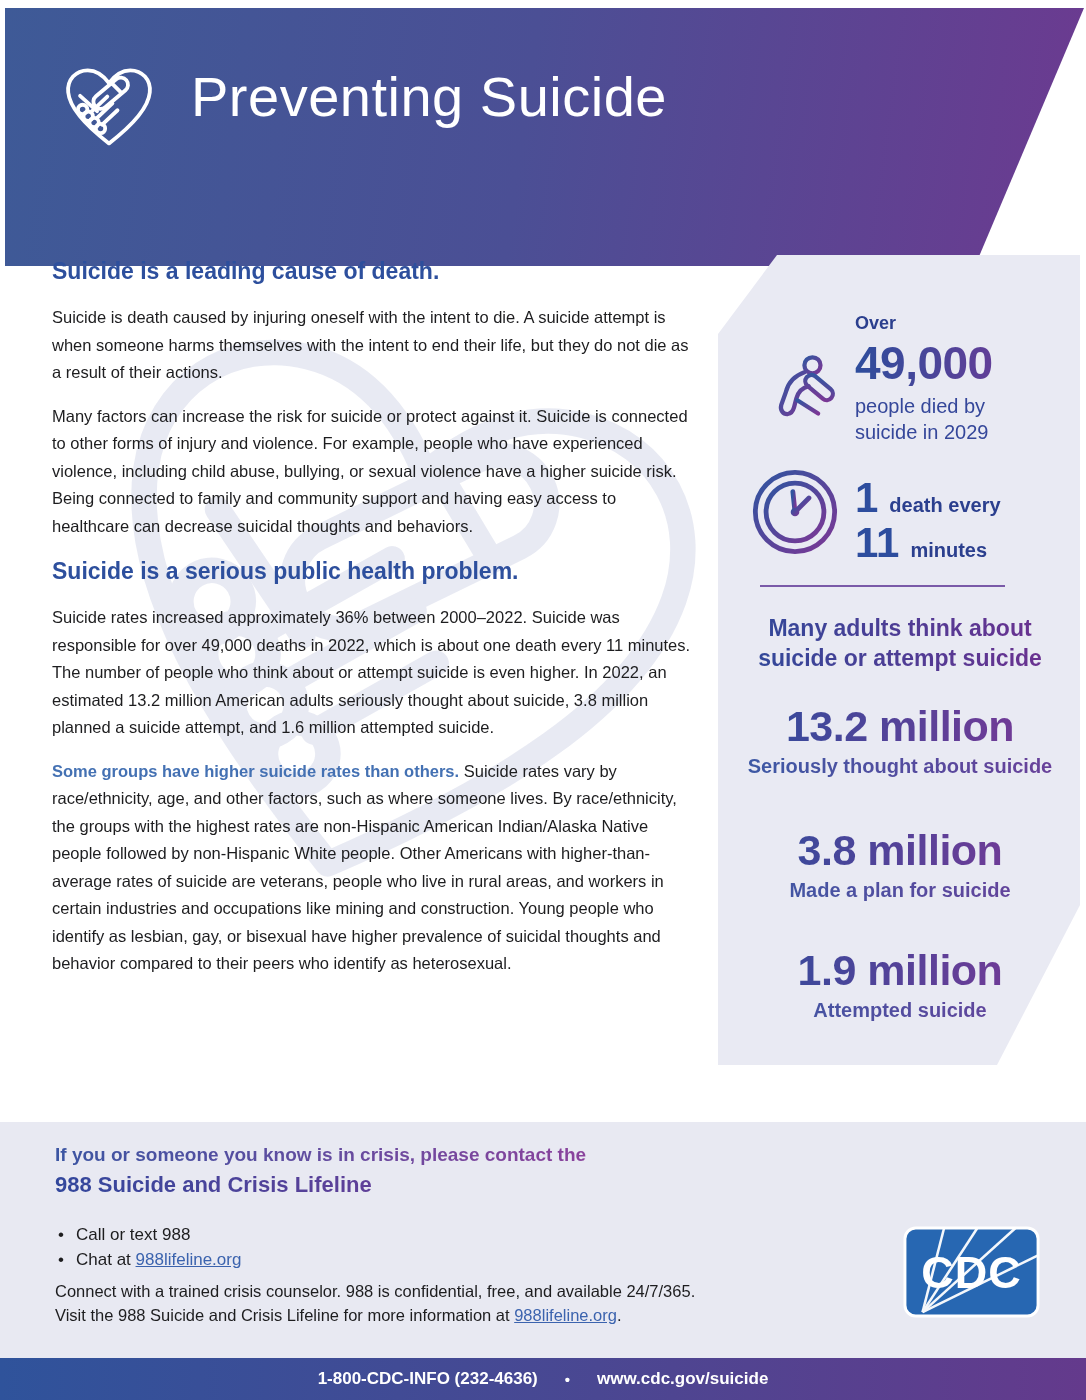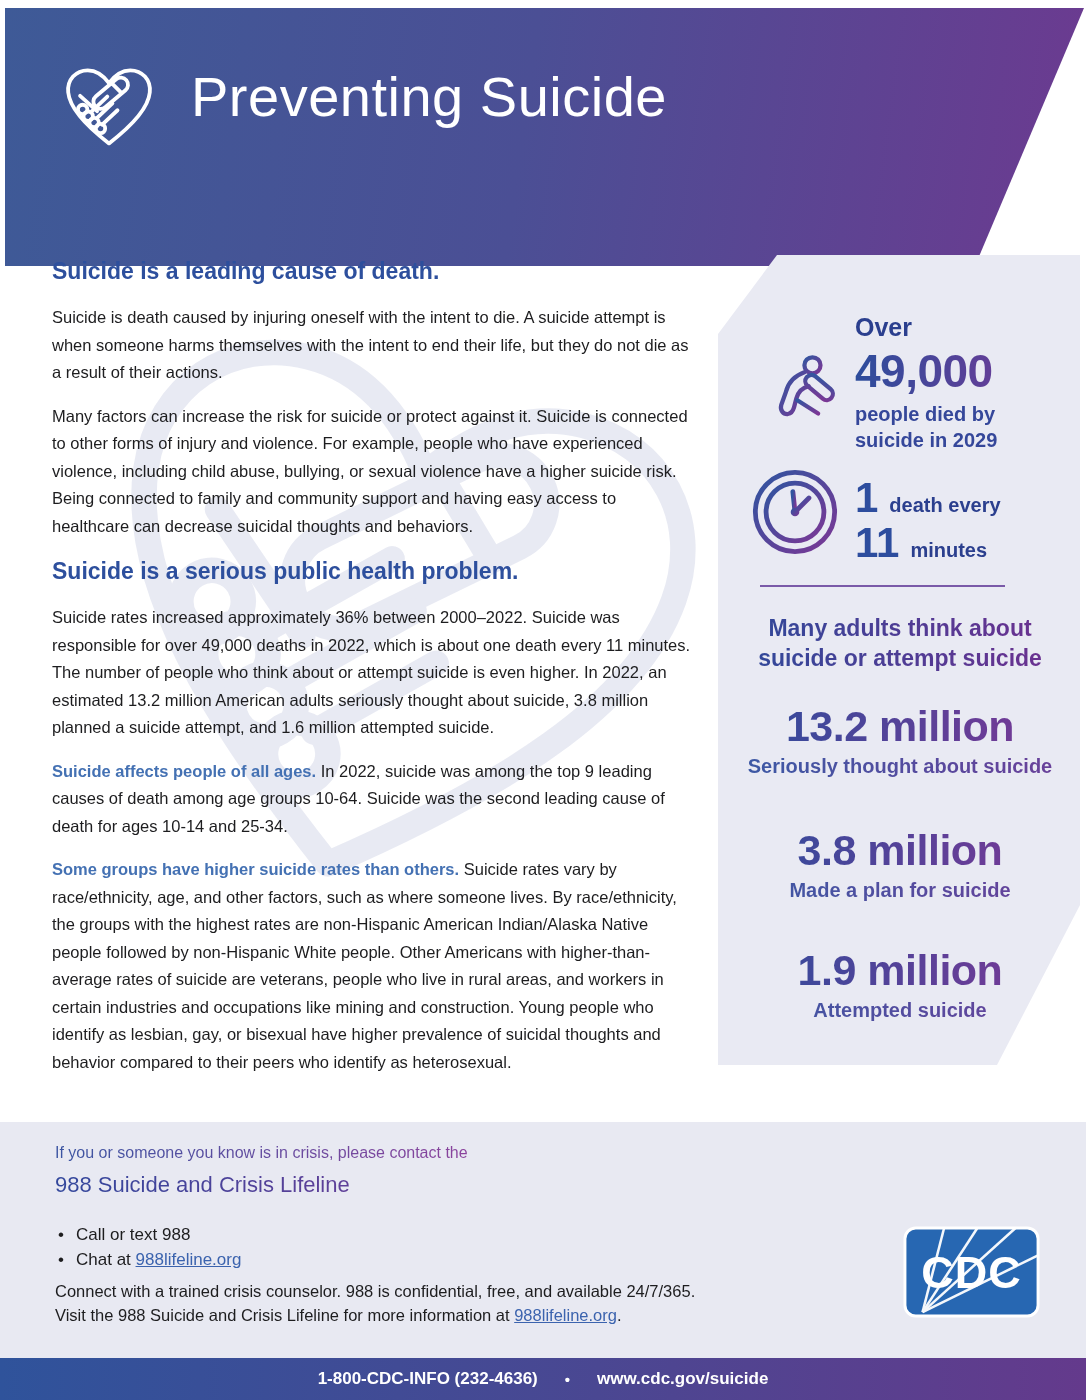--- a/index.html
+++ b/index.html
@@ -31,23 +31,23 @@
 
   
   .sidebar-bg {
     position:absolute; left:718px; top:255px; width:362px; height:810px;
     background:#e9eaf3; z-index:0;
     clip-path:polygon(59px 0, 100% 0, 100% 650px, 279px 100%, 0 100%, 0 79px);
   }
   .sidebar-content { position:absolute; left:718px; top:255px; width:362px; height:810px; z-index:2; }
   .stat-icon-person { position:absolute; left:44px; top:98px; width:82px; height:70px; }
   .stat1-text { position:absolute; left:137px; top:58px; width:210px; }
-  .stat-over { font-size:25px; font-weight:600; color:#2b3f8e; margin-bottom:6px; }
+  .stat-over { font-size:18px; font-weight:600; color:#2b3f8e; margin-bottom:6px; }
   .stat-big  { font-size:46px; font-weight:800; line-height:1.04; letter-spacing:-.5px; }
-  .stat-cap  { margin-top:5px; font-size:20px; font-weight:700; line-height:26px; color:#35479a; }
+  .stat-cap  { margin-top:5px; font-size:20px; font-weight:400; line-height:26px; color:#35479a; }
   .stat-icon-clock { position:absolute; left:32px; top:212px; width:90px; height:90px; }
   .stat2-text { position:absolute; left:137px; top:224px; width:210px; }
   .stat2-row { display:flex; align-items:baseline; gap:11px; line-height:37px; }
   .stat2-num { font-size:42px; font-weight:800; color:#2d4d9e; }
   .stat2-lbl { font-size:20px; font-weight:600; color:#2b3f8e; }
   .sb-divider { position:absolute; left:42px; top:330px; width:245px; height:2px; background:#7a5aa8; }
   .sb-heading {
     position:absolute; left:12px; top:358px; width:340px; text-align:center;
     font-size:23px; font-weight:700; line-height:30px;
   }
@@ -65,22 +65,22 @@
 
   
   .content { position:absolute; left:52px; top:256px; width:640px; z-index:2; }
   .content h2 { font-size:23px; font-weight:700; color:#2d4f9d; line-height:30px; margin:0 0 18px 0; }
   .content h2.later { margin-top:6px; }
   .content p { font-size:16.5px; line-height:27.5px; color:#1d1d1f; margin:0 0 16px 0; }
   .lead-in { font-weight:700; color:#4471b3; }
 
   
   .crisis { position:absolute; left:0; top:1122px; width:1086px; height:236px; background:#e8e9f2; z-index:3; }
-  .crisis-intro { position:absolute; left:55px; top:22px; font-size:16px; font-weight:400; }
-  .crisis-title { position:absolute; left:55px; top:50px; font-size:22px; font-weight:400; }
+  .crisis-intro { position:absolute; left:55px; top:22px; font-size:19px; font-weight:700; }
+  .crisis-title { position:absolute; left:55px; top:50px; font-size:22px; font-weight:700; }
   .crisis-bullets { position:absolute; left:58px; top:100px; list-style:none; }
   .crisis-bullets li { font-size:17px; line-height:25px; color:#1d1d1f; }
   .crisis-bullets .b { display:inline-block; width:18px; color:#1d1d1f; }
   .crisis-note { position:absolute; left:55px; top:158px; font-size:16.5px; line-height:23.5px; color:#1d1d1f; }
   a.link { color:#3b63ae; text-decoration:underline; cursor:pointer; }
   .cdc-logo { position:absolute; left:903px; top:104px; width:137px; height:92px; }
 
   
   .footer {
     position:absolute; left:0; top:1358px; width:1086px; height:42px;
@@ -197,21 +197,20 @@
     </div>
   </div>
 
   <main class="content">
     <h2>Suicide is a leading cause of death.</h2>
     <p>Suicide is death caused by injuring oneself with the intent to die. A suicide attempt is when someone harms themselves with the intent to end their life, but they do not die as a result of their actions.</p>
     <p>Many factors can increase the risk for suicide or protect against it. Suicide is connected to other forms of injury and violence. For example, people who have experienced violence, including child abuse, bullying, or sexual violence have a higher suicide risk. Being connected to family and community support and having easy access to healthcare can decrease suicidal thoughts and behaviors.</p>
 
     <h2 class="later">Suicide is a serious public health problem.</h2>
     <p>Suicide rates increased approximately 36% between 2000–2022. Suicide was responsible for over 49,000 deaths in 2022, which is about one death every 11 minutes. The number of people who think about or attempt suicide is even higher. In 2022, an estimated 13.2 million American adults seriously thought about suicide, 3.8 million planned a suicide attempt, and 1.6 million attempted suicide.</p>
-    <p><span class="lead-in">Suicide affects people of all ages.</span><span> In 2022, suicide was among the top 9 leading causes of death among age groups 10-64. Suicide was the second leading cause of death for ages 10-14 and 25-34.</span></p>
     <p><span class="lead-in">Some groups have higher suicide rates than others.</span><span> Suicide rates vary by race/ethnicity, age, and other factors, such as where someone lives. By race/ethnicity, the groups with the highest rates are non-Hispanic American Indian/Alaska Native people followed by non-Hispanic White people. Other Americans with higher-than-average rates of suicide are veterans, people who live in rural areas, and workers in certain industries and occupations like mining and construction. Young people who identify as lesbian, gay, or bisexual have higher prevalence of suicidal thoughts and behavior compared to their peers who identify as heterosexual.</span></p>
   </main>
 
   <section class="crisis">
     <p class="crisis-intro grad-d">If you or someone you know is in crisis, please contact the</p>
     <p class="crisis-title grad-e">988 Suicide and Crisis Lifeline</p>
 
     <ul class="crisis-bullets">
       <li><span class="b">•</span><span>Call or text 988</span></li>
       <li><span class="b">•</span><span>Chat at </span><a class="link">988lifeline.org</a></li>

